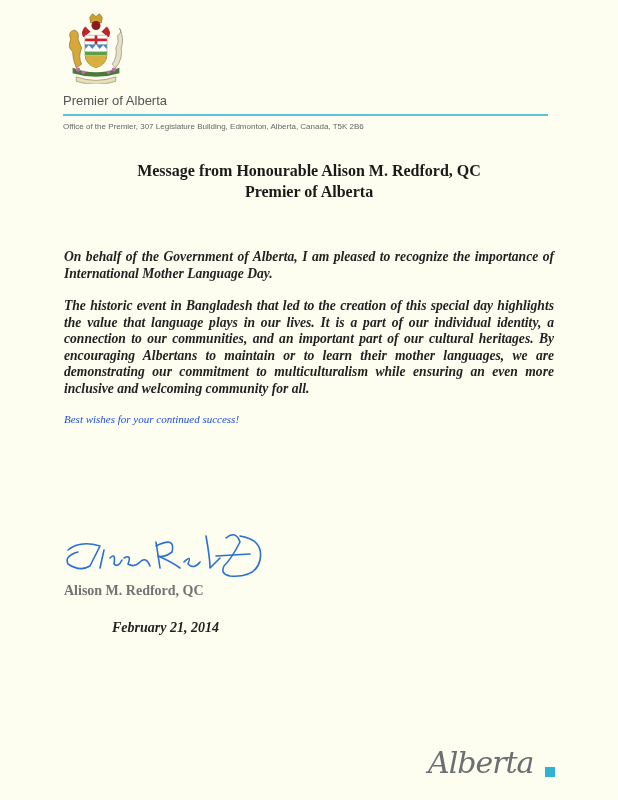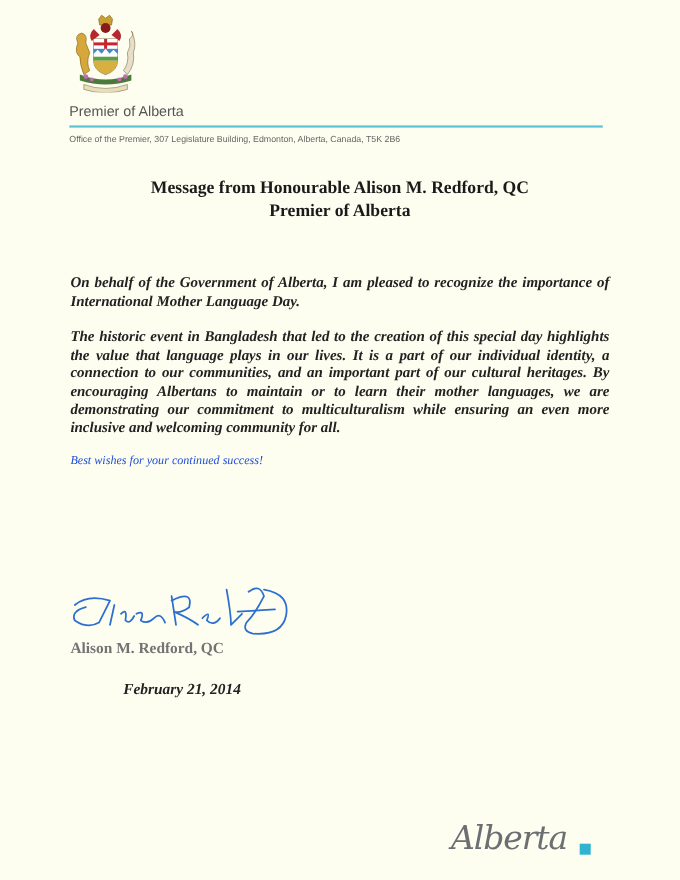--- a/index.html
+++ b/index.html
@@ -25,21 +25,21 @@
   .title-line { font-weight: bold; font-size: 16px; line-height: 21px; color: #1a1a1a; }
   .body-text { position: absolute; left: 64px; top: 229px; width: 490px; margin-top: 20px; }
   .para {
     font-style: italic; font-weight: bold; font-size: 13.6px; line-height: 16.5px;
     text-align: justify; margin: 0 0 16px 0; color: #222;
   }
   .closing { font-style: italic; font-weight: normal; font-size: 11px; color: #1d4ed8; }
   .signature { position: absolute; left: 60px; top: 528px; width: 220px; height: 55px; }
   .signer { position: absolute; left: 64px; top: 583px; font-weight: bold; font-size: 14px; color: #737373; }
   .date { position: absolute; left: 64px; top: 620px; font-weight: bold; font-style: italic; font-size: 14px; color: #222; margin-left: 48px; }
-  .footer-logo { position: absolute; left: 410px; top: 745px; width: 140px; height: 45px; }
+  .footer-logo { position: absolute; left: 428px; top: 745px; width: 140px; height: 45px; }
   .logo-text {
     position: absolute; left: 0; top: 0;
     font-family: "DejaVu Serif", serif; font-style: italic; font-size: 30px; color: #6b6f72;
     letter-spacing: -1px;
   }
   .logo-square { position: absolute; left: 117px; top: 22px; width: 10px; height: 10px; background: #2fb3d0; }
 </style>
 </head>
 <body>
 

